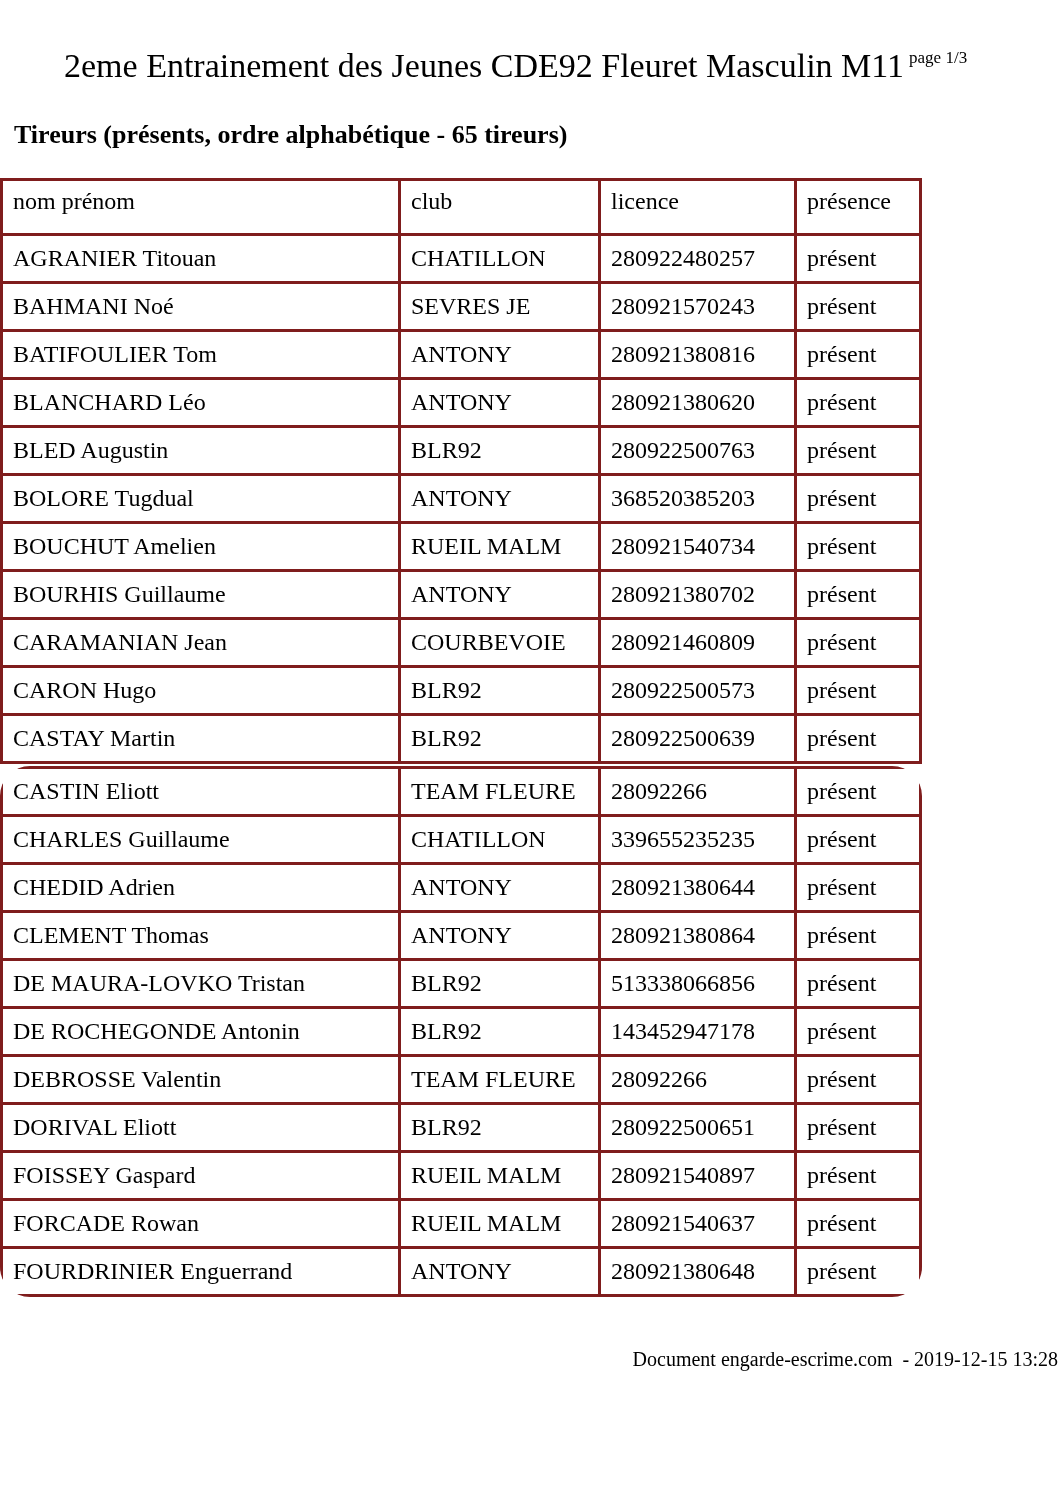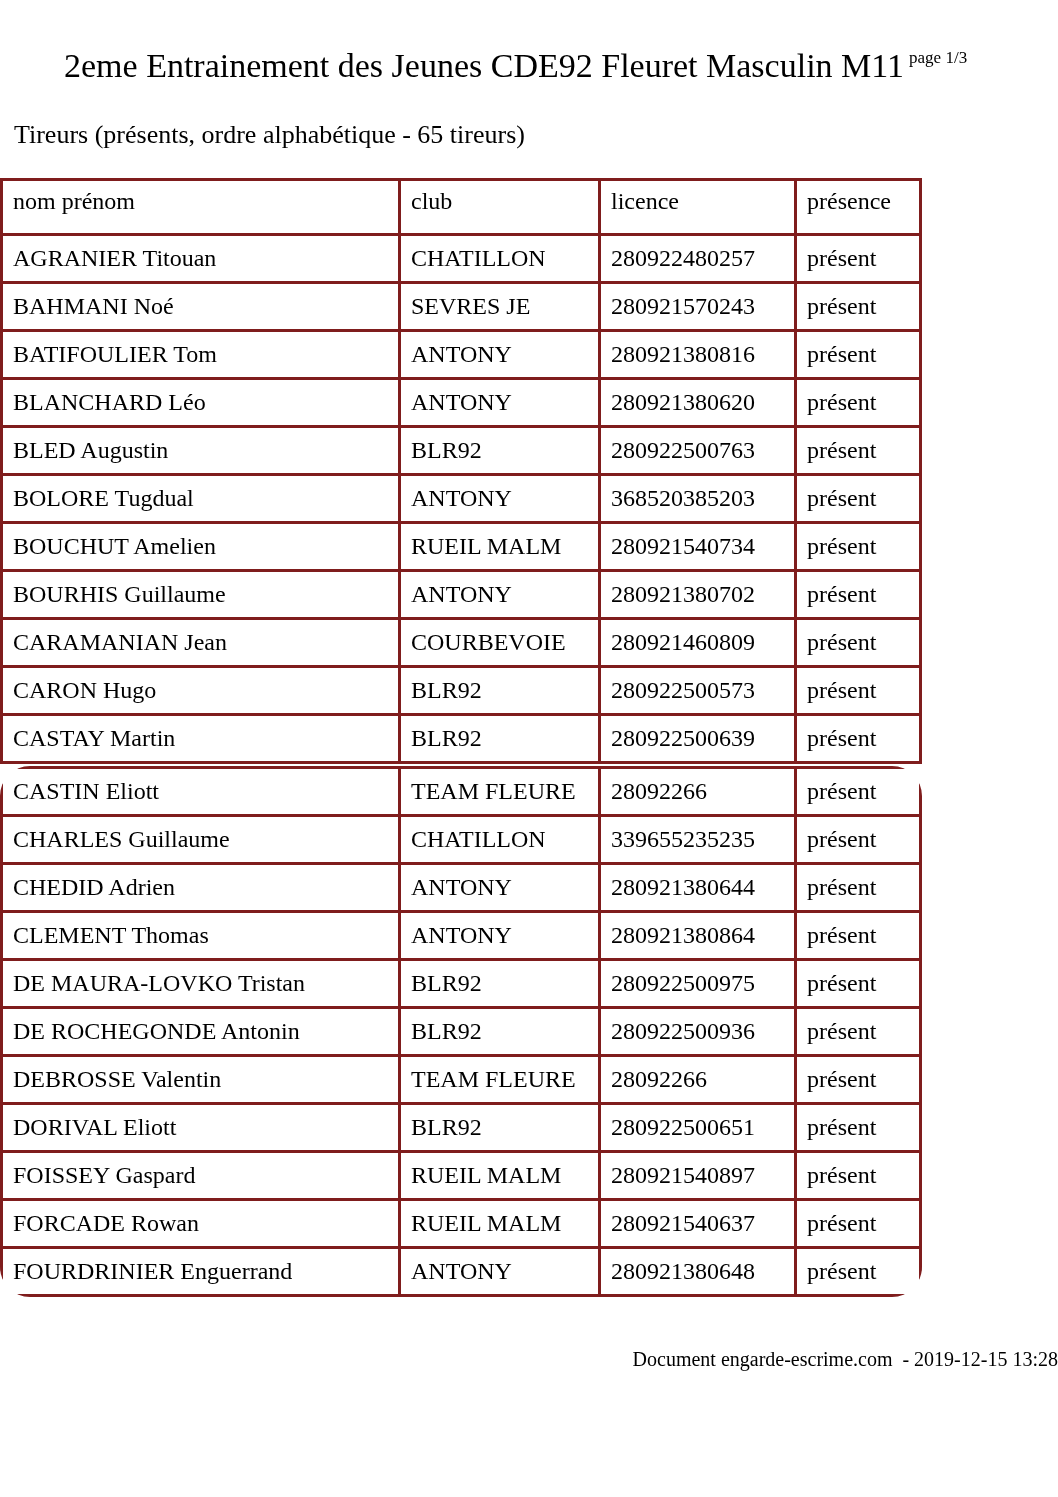--- a/index.html
+++ b/index.html
@@ -27,20 +27,21 @@
   .title-row sup {
     font-size: 17px;
     vertical-align: 14px;
     margin-left: 5px;
   }
 
   .subtitle {
     margin: 36px 0 16px 14px;
     font-size: 26px;
     line-height: 1.1;
+    font-weight: bold;
   }
 
   table.roster {
     table-layout: fixed;
     width: 922px;
     border-collapse: separate;
     border-spacing: 3px;
     background: #7f1d1d; 
   }
   table.roster.first { margin-top: 28px; }
@@ -200,27 +201,27 @@
       </tr>
       <tr>
         <td>CLEMENT Thomas</td>
         <td>ANTONY</td>
         <td>280921380864</td>
         <td>présent</td>
       </tr>
       <tr>
         <td>DE MAURA-LOVKO Tristan</td>
         <td>BLR92</td>
-        <td>280922500975</td>
+        <td>513338066856</td>
         <td>présent</td>
       </tr>
       <tr>
         <td>DE ROCHEGONDE Antonin</td>
         <td>BLR92</td>
-        <td>280922500936</td>
+        <td>143452947178</td>
         <td>présent</td>
       </tr>
       <tr>
         <td>DEBROSSE Valentin</td>
         <td>TEAM FLEURE</td>
         <td>28092266</td>
         <td>présent</td>
       </tr>
       <tr>
         <td>DORIVAL Eliott</td>

